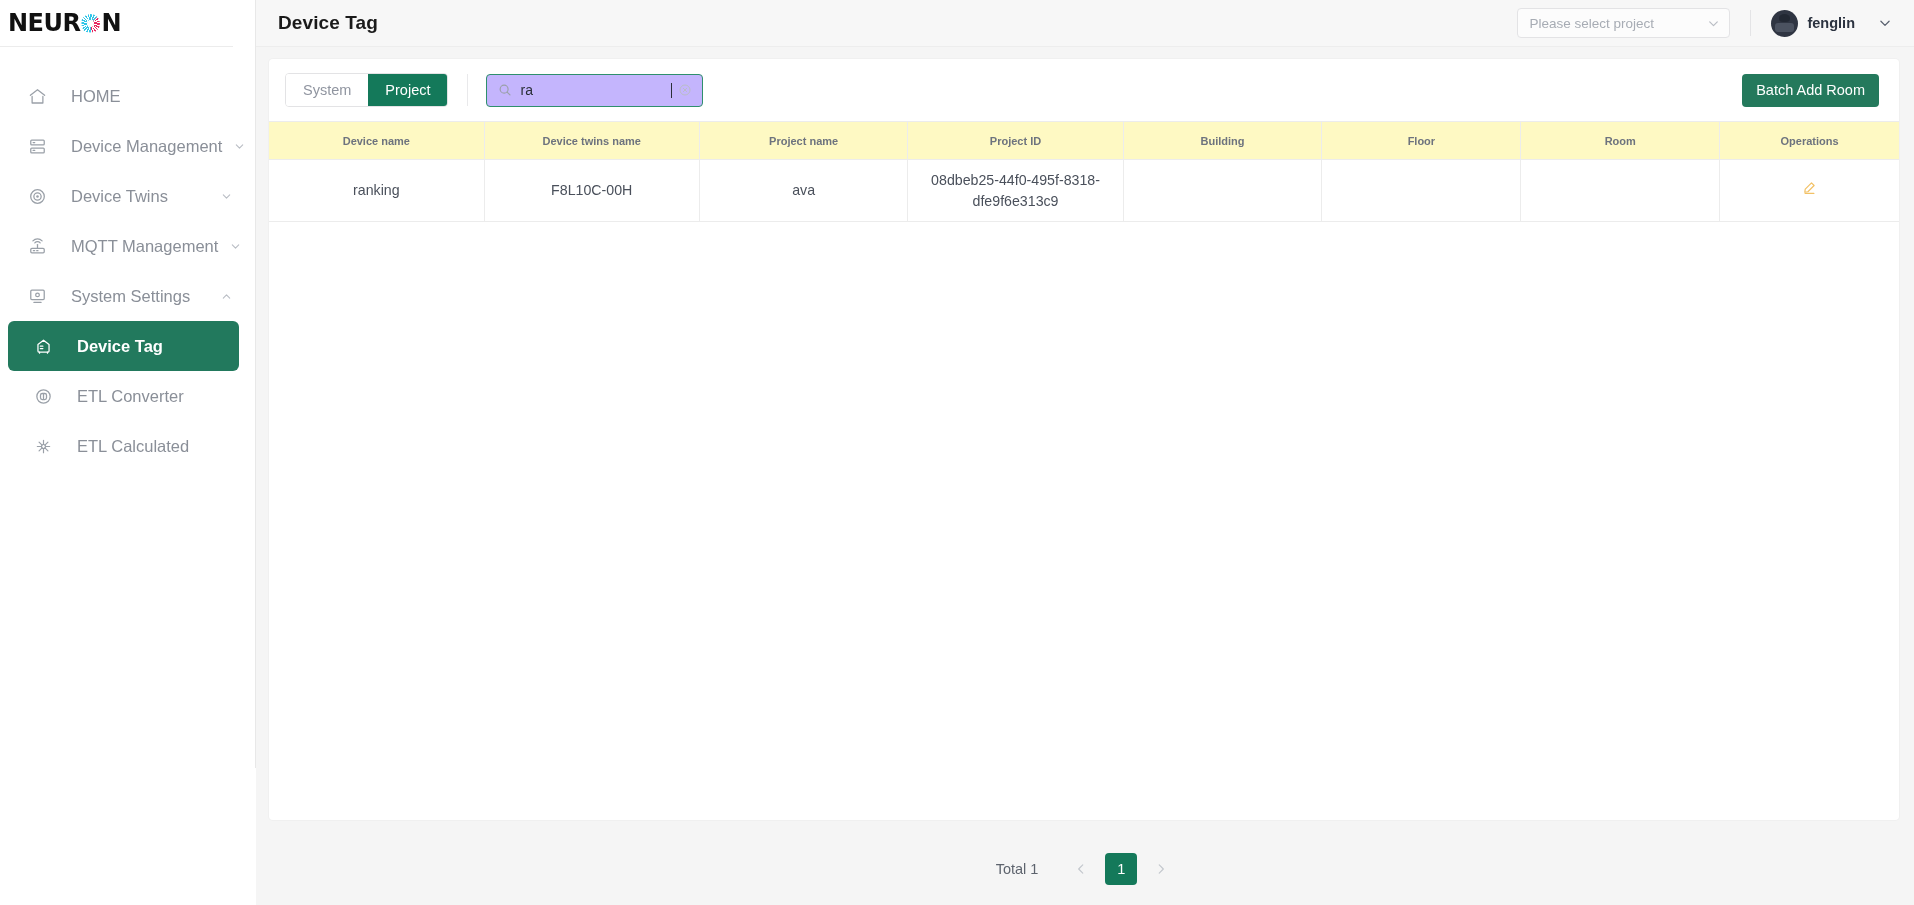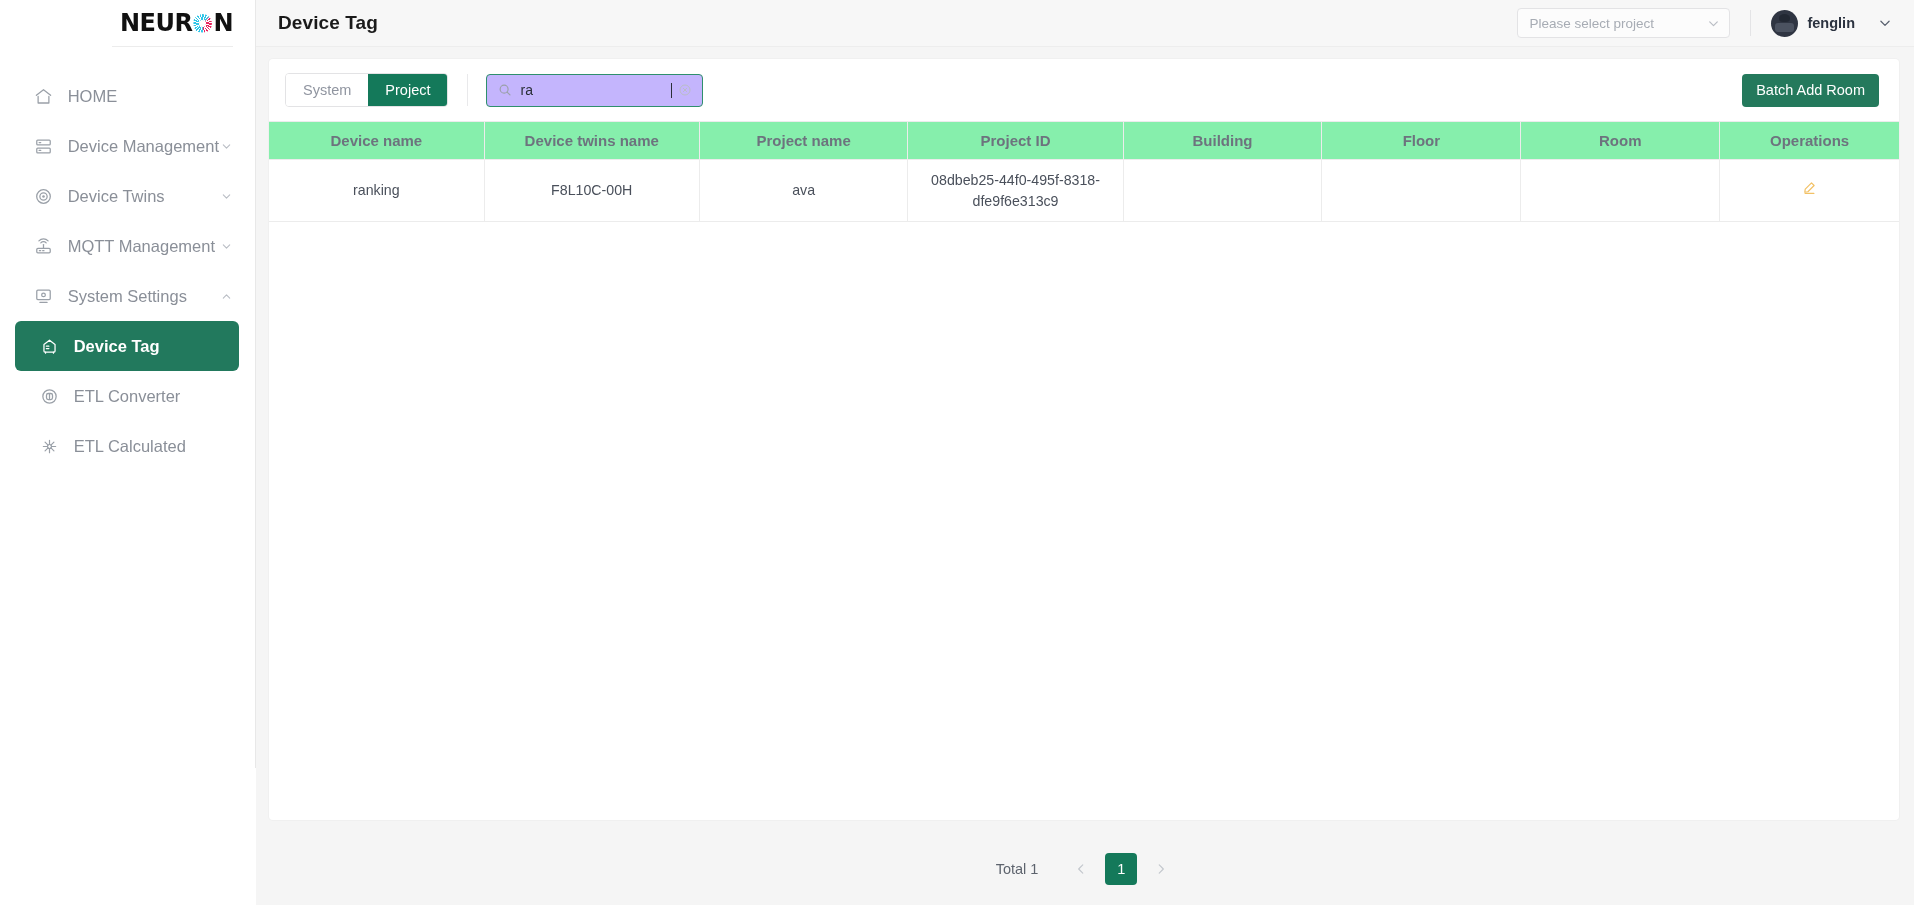--- a/index.html
+++ b/index.html
@@ -21,21 +21,20 @@
 
   
   .sidebar {
     width: 256px;
     flex: 0 0 256px;
     height: 768px;
     background: #ffffff;
     border-right: 1px solid #e8e8e8;
     display: flex;
     flex-direction: column;
-    align-items: flex-end;
   }
 
   .logo-wrap {
     height: 47px;
     display: flex;
     align-items: center;
     padding-left: 8px;
     border-bottom: 1px solid #ececec;
     margin: 0 22px 0 0;
   }
@@ -91,20 +90,21 @@
   .nav-item {
     height: 50px;
     display: flex;
     align-items: center;
     padding: 0 22px 0 26px;
     color: #8a8f98;
     font-size: 16.5px;
     cursor: pointer;
     position: relative;
     user-select: none;
+    gap: 10px;
   }
   .nav-item .ico {
     width: 22px;
     height: 22px;
     margin-right: 13px;
     flex: 0 0 22px;
     display: flex;
     align-items: center;
     justify-content: center;
     color: #9aa0a8;
@@ -332,24 +332,24 @@
     min-height: 0;
     overflow: hidden;
   }
   table.grid {
     width: 100%;
     border-collapse: collapse;
     table-layout: fixed;
   }
   table.grid th {
     height: 38px;
-    font-size: 15px;
+    font-size: 11px;
     font-weight: 700;
     color: #6d737e;
-    background: #86efac;
+    background: #fef9c3;
     border-top: 1px solid #ececec;
     border-bottom: 1px solid #ececec;
     border-right: 1px solid #ececec;
     text-align: center;
     padding: 0 6px;
   }
   table.grid th:last-child { border-right: none; }
   table.grid td {
     height: 62px;
     font-size: 14.2px;

